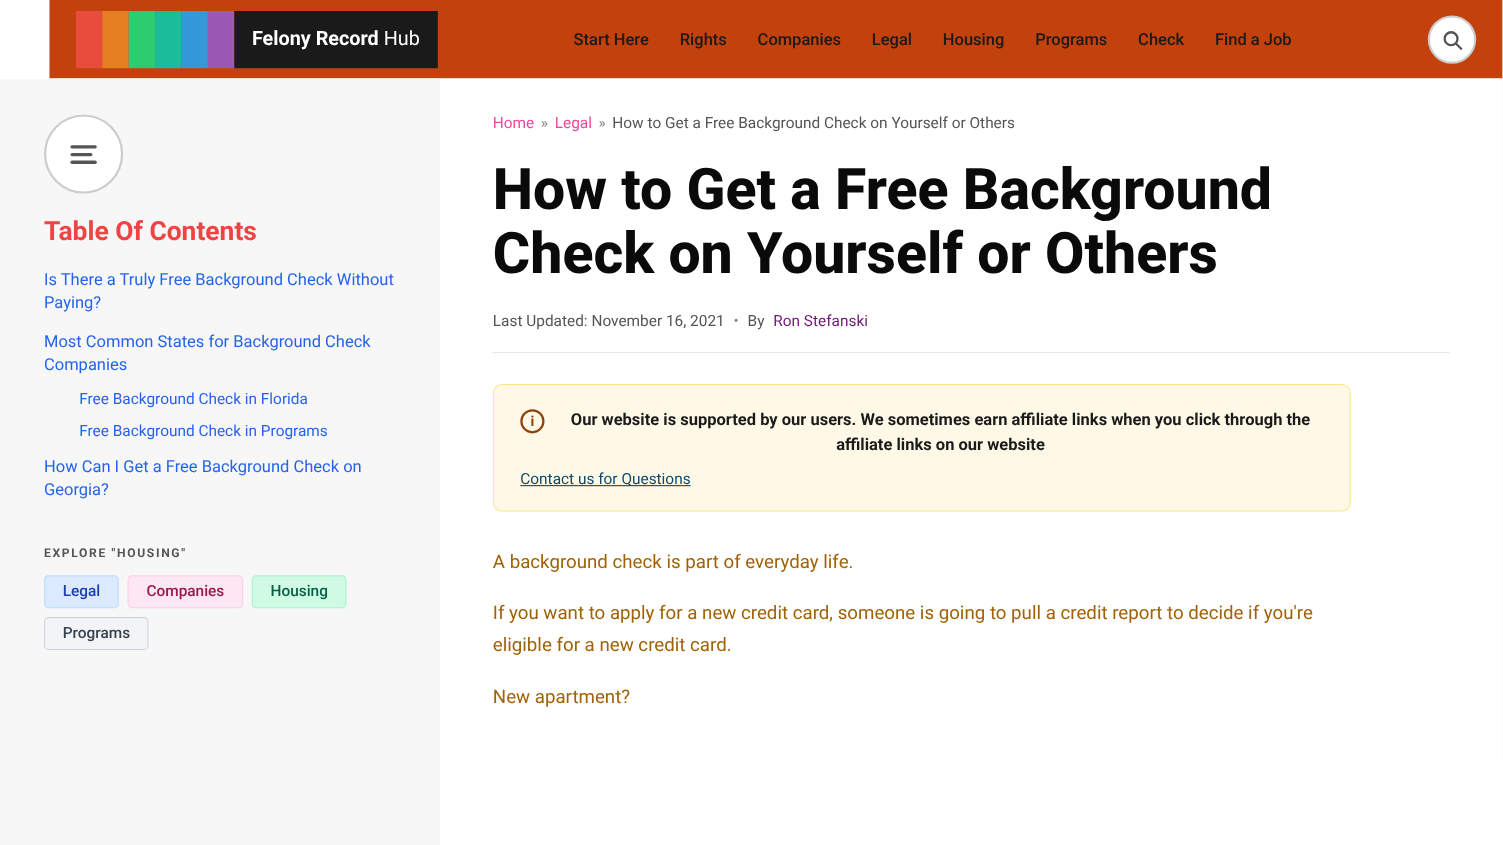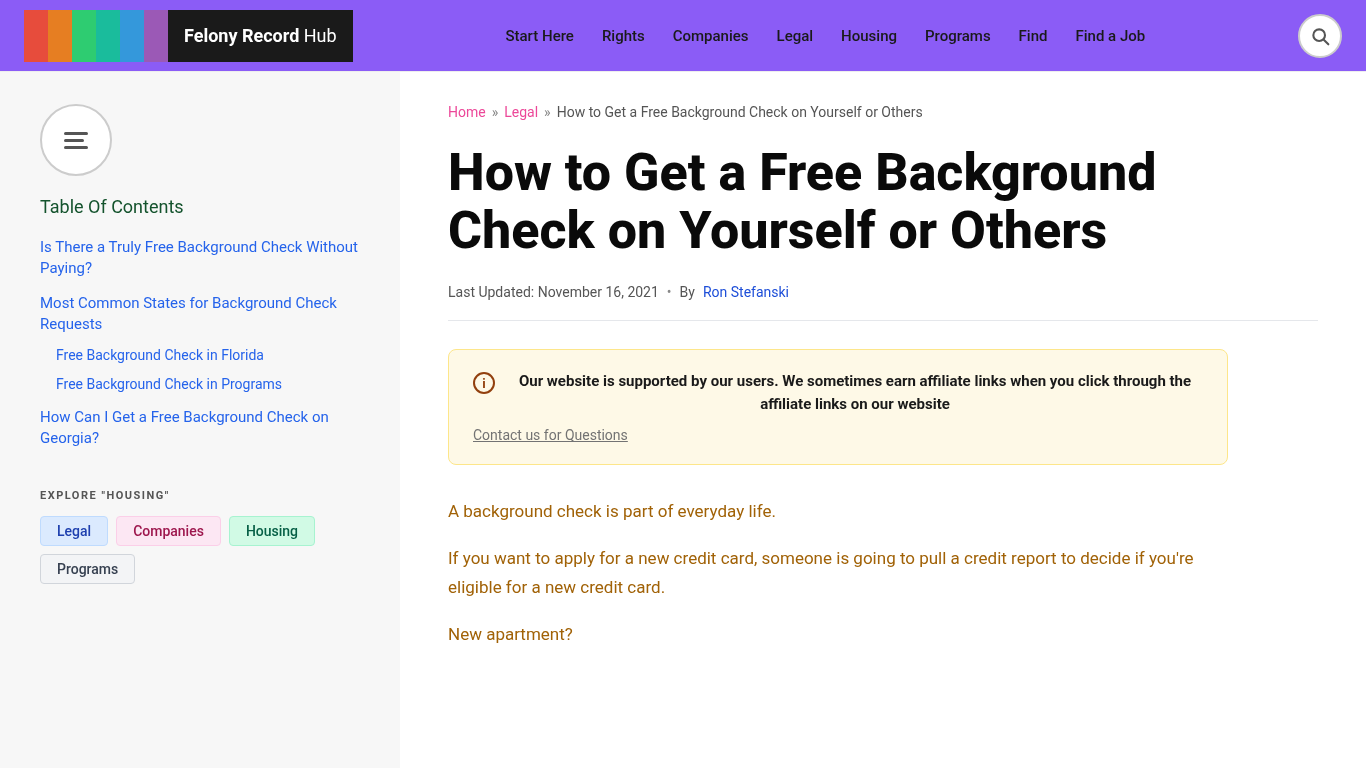--- a/index.html
+++ b/index.html
@@ -5,22 +5,23 @@
     * { margin: 0; padding: 0; box-sizing: border-box; }
     body { font-family: -apple-system, BlinkMacSystemFont, 'Segoe UI', Roboto, sans-serif; background: #fff; color: #1a1a1a; font-size: 16px; }
 
     
     .header {
       display: flex;
       align-items: center;
       justify-content: space-between;
       padding: 0 24px;
       height: 72px;
-      background: #8b5cf6;
+      background: #c2410c;
       border-bottom: 1px solid #eee;
+      margin-left: 45px;
     }
     .logo-area {
       display: flex;
       align-items: center;
       gap: 0;
     }
     .logo-blocks {
       display: flex;
       align-items: center;
       height: 52px;
@@ -107,42 +108,42 @@
       display: block;
       height: 3px;
       background: #555;
       border-radius: 2px;
     }
     .toc-icon span:nth-child(1) { width: 24px; }
     .toc-icon span:nth-child(2) { width: 20px; }
     .toc-icon span:nth-child(3) { width: 24px; }
 
     .toc-title {
-      font-size: 18px;
-      font-weight: 400;
+      font-size: 24px;
+      font-weight: 700;
       margin-bottom: 20px;
-      color: #14532d;
+      color: #ef4444;
     }
     .toc-list {
       list-style: none;
       margin-bottom: 40px;
     }
     .toc-list > li {
       margin-bottom: 14px;
     }
     .toc-list > li > a {
       color: #2563eb;
       text-decoration: none;
       font-size: 15px;
       line-height: 1.4;
     }
     .toc-sublist {
       list-style: none;
       margin-top: 10px;
-      margin-left: 16px;
+      margin-left: 32px;
     }
     .toc-sublist li {
       margin-bottom: 10px;
     }
     .toc-sublist li a {
       color: #2563eb;
       text-decoration: none;
       font-size: 14px;
     }
 
@@ -201,21 +202,21 @@
     .article-meta {
       font-size: 14px;
       color: #555;
       display: flex;
       align-items: center;
       gap: 8px;
       padding-bottom: 20px;
       border-bottom: 1px solid #e5e7eb;
       margin-bottom: 28px;
     }
-    .article-meta a { color: #1d4ed8; text-decoration: none; }
+    .article-meta a { color: #701a75; text-decoration: none; }
     .meta-dot { color: #888; }
 
     .affiliate-box {
       background: #fef9e7;
       border: 1px solid #fde68a;
       border-radius: 8px;
       padding: 20px 24px;
       margin-bottom: 32px;
       max-width: 780px;
     }
@@ -240,21 +241,21 @@
       margin-top: 2px;
     }
     .affiliate-text {
       font-size: 15px;
       font-weight: 700;
       color: #1a1a1a;
       line-height: 1.5;
       text-align: center;
     }
     .affiliate-link {
-      color: #737373;
+      color: #0c4a6e;
       font-size: 14px;
       cursor: pointer;
     }
     .article-body p {
       font-size: 17px;
       line-height: 1.7;
       color: #a16207;
       margin-bottom: 18px;
       max-width: 780px;
     }
@@ -280,21 +281,21 @@
     </div>
   </div>
 
   <nav class="nav">
     <a href="#">Start Here</a>
     <a href="#">Rights</a>
     <a href="#">Companies</a>
     <a href="#">Legal</a>
     <a href="#">Housing</a>
     <a href="#">Programs</a>
-    <a href="#">Find</a>
+    <a href="#">Check</a>
     <a href="#">Find a Job</a>
   </nav>
 
   <button class="search-btn">
     <svg width="20" height="20" viewBox="0 0 24 24" fill="none" stroke="#555" stroke-width="2.5" stroke-linecap="round" stroke-linejoin="round">
       <circle cx="11" cy="11" r="7"></circle>
       <line x1="16.5" y1="16.5" x2="22" y2="22"></line>
     </svg>
   </button>
 </header>
@@ -313,21 +314,21 @@
 
     <h2 class="toc-title">Table Of Contents</h2>
 
     <ul class="toc-list">
 
       <li>
         <a href="#">Is There a Truly Free Background Check Without Paying?</a>
       </li>
 
       <li>
-        <a href="#">Most Common States for Background Check Requests</a>
+        <a href="#">Most Common States for Background Check Companies</a>
         <ul class="toc-sublist">
           <li>
             <a href="#">Free Background Check in Florida</a>
           </li>
           <li>
             <a href="#">Free Background Check in Programs</a>
           </li>
         </ul>
       </li>
 

